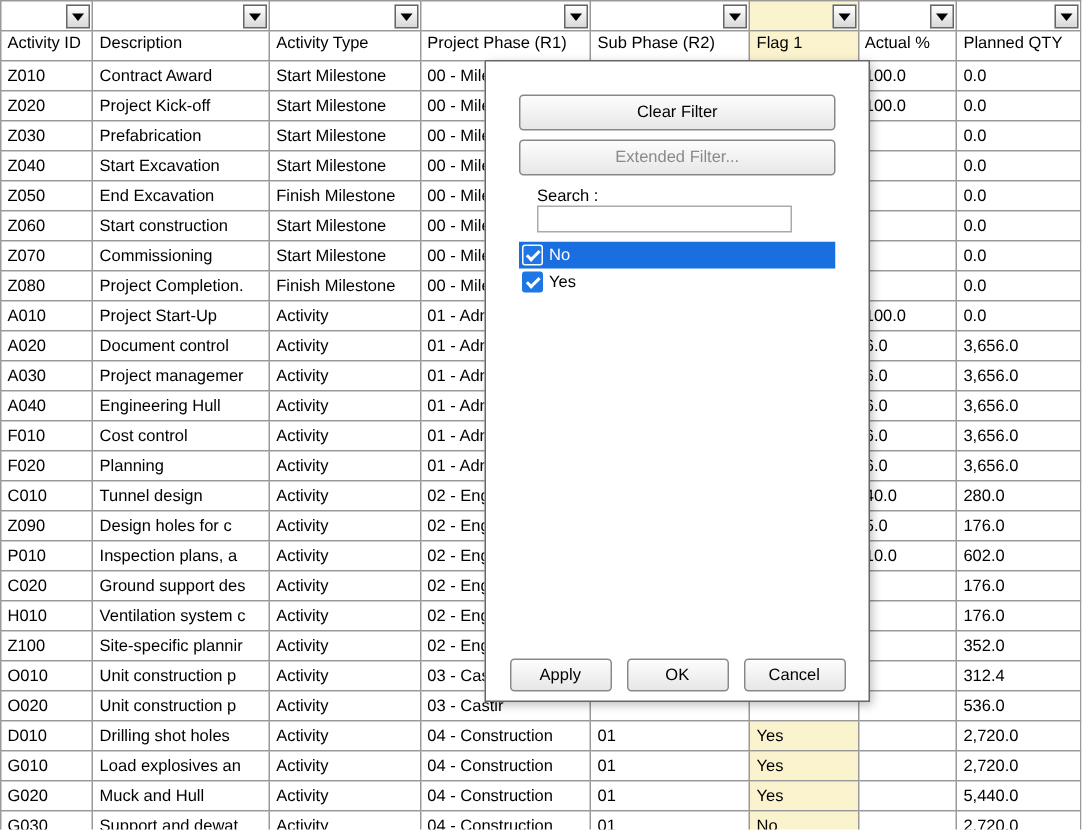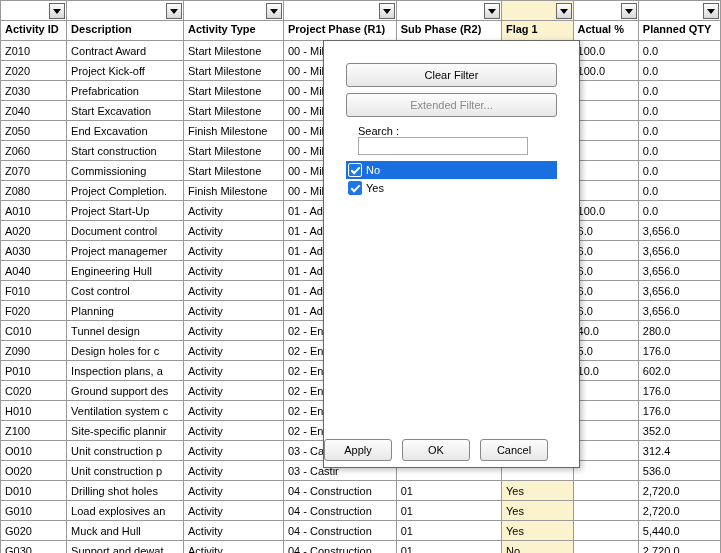--- a/index.html
+++ b/index.html
@@ -2,21 +2,21 @@
 <html><head>
 <meta charset="utf-8">
 <style>
 html,body{margin:0;padding:0;font-family:Tahoma,Arial,sans-serif;font-size:11px;color:#000;background:#fff}
 *{box-sizing:border-box}
 .grid{border-collapse:collapse;width:721px}
 .grid th,.grid td{border:1px solid #999;padding:2px 4px;height:20px;white-space:nowrap;overflow:hidden;text-overflow:clip;font-weight:normal;text-align:left;background:#fff}
 .grid .filter-row td{background:#fff;padding:0;height:20px;text-align:right}
 .filter-btn{display:inline-block;width:16px;height:16px;border:1px solid #666;background:linear-gradient(#fff,#d8d8d8);margin:1px;vertical-align:middle;cursor:pointer;position:relative}
 .filter-btn::after{content:"";position:absolute;left:3px;top:5px;border-left:4px solid transparent;border-right:4px solid transparent;border-top:5px solid #000}
-.grid .hdr-row th{background:#fff;font-weight:bold;vertical-align:top}
+.grid .hdr-row th{background:#fff;font-weight:normal;vertical-align:top}
 .num{text-align:right}
 .hl{background:#fbf3ce!important}
 .col-id{width:50px}
 .col-desc{width:111px}
 .col-type{width:95px}
 .col-phase{width:107px}
 .col-sub{width:100px}
 .col-flag{width:68px}
 .col-act{width:62px}
 .col-plan{width:78px}
@@ -26,21 +26,21 @@
 .popup .btn[disabled]{color:#8a8a8a}
 .popup .search-row{margin:8px 12px 6px}
 .popup .search-row input{border:1px solid #aaa;height:18px;width:170px;padding:1px 3px;font-size:11px}
 .popup .list{border:0;overflow:auto;height:260px;margin-top:2px}
 .popup .opt{display:flex;align-items:center;height:18px;padding:0 2px}
 .popup .opt.sel{background:#1a6fe0;color:#fff}
 .popup .opt .chk{width:14px;height:14px;border:1px solid #5a5a5a;border-radius:2px;margin-right:4px;display:flex;align-items:center;justify-content:center;background:#fff}
 .popup .opt .chk.on{background:#1f77e6;border-color:#1f77e6}
 .popup .opt .chk.on::after{content:"";width:7px;height:3px;border-left:2px solid #fff;border-bottom:2px solid #fff;transform:rotate(-45deg);margin-top:-2px}
 .popup .opt.sel .chk{border-color:#fff}
-.popup .footer{position:absolute;left:0;right:0;bottom:6px;display:flex;gap:10px}
+.popup .footer{position:absolute;left:0;right:0;bottom:6px;display:flex;justify-content:center;gap:10px}
 .popup .footer .fbtn{width:68px;height:22px;border:1px solid #888;background:linear-gradient(#fdfdfd,#e7e7e7);border-radius:3px;font-size:11px;cursor:pointer}
 
 .wrap{position:relative;width:721px;height:553px;overflow:hidden}
 </style>
 </head>
 <body>
 <div class="wrap">
 
 <table class="grid">
 <colgroup>

